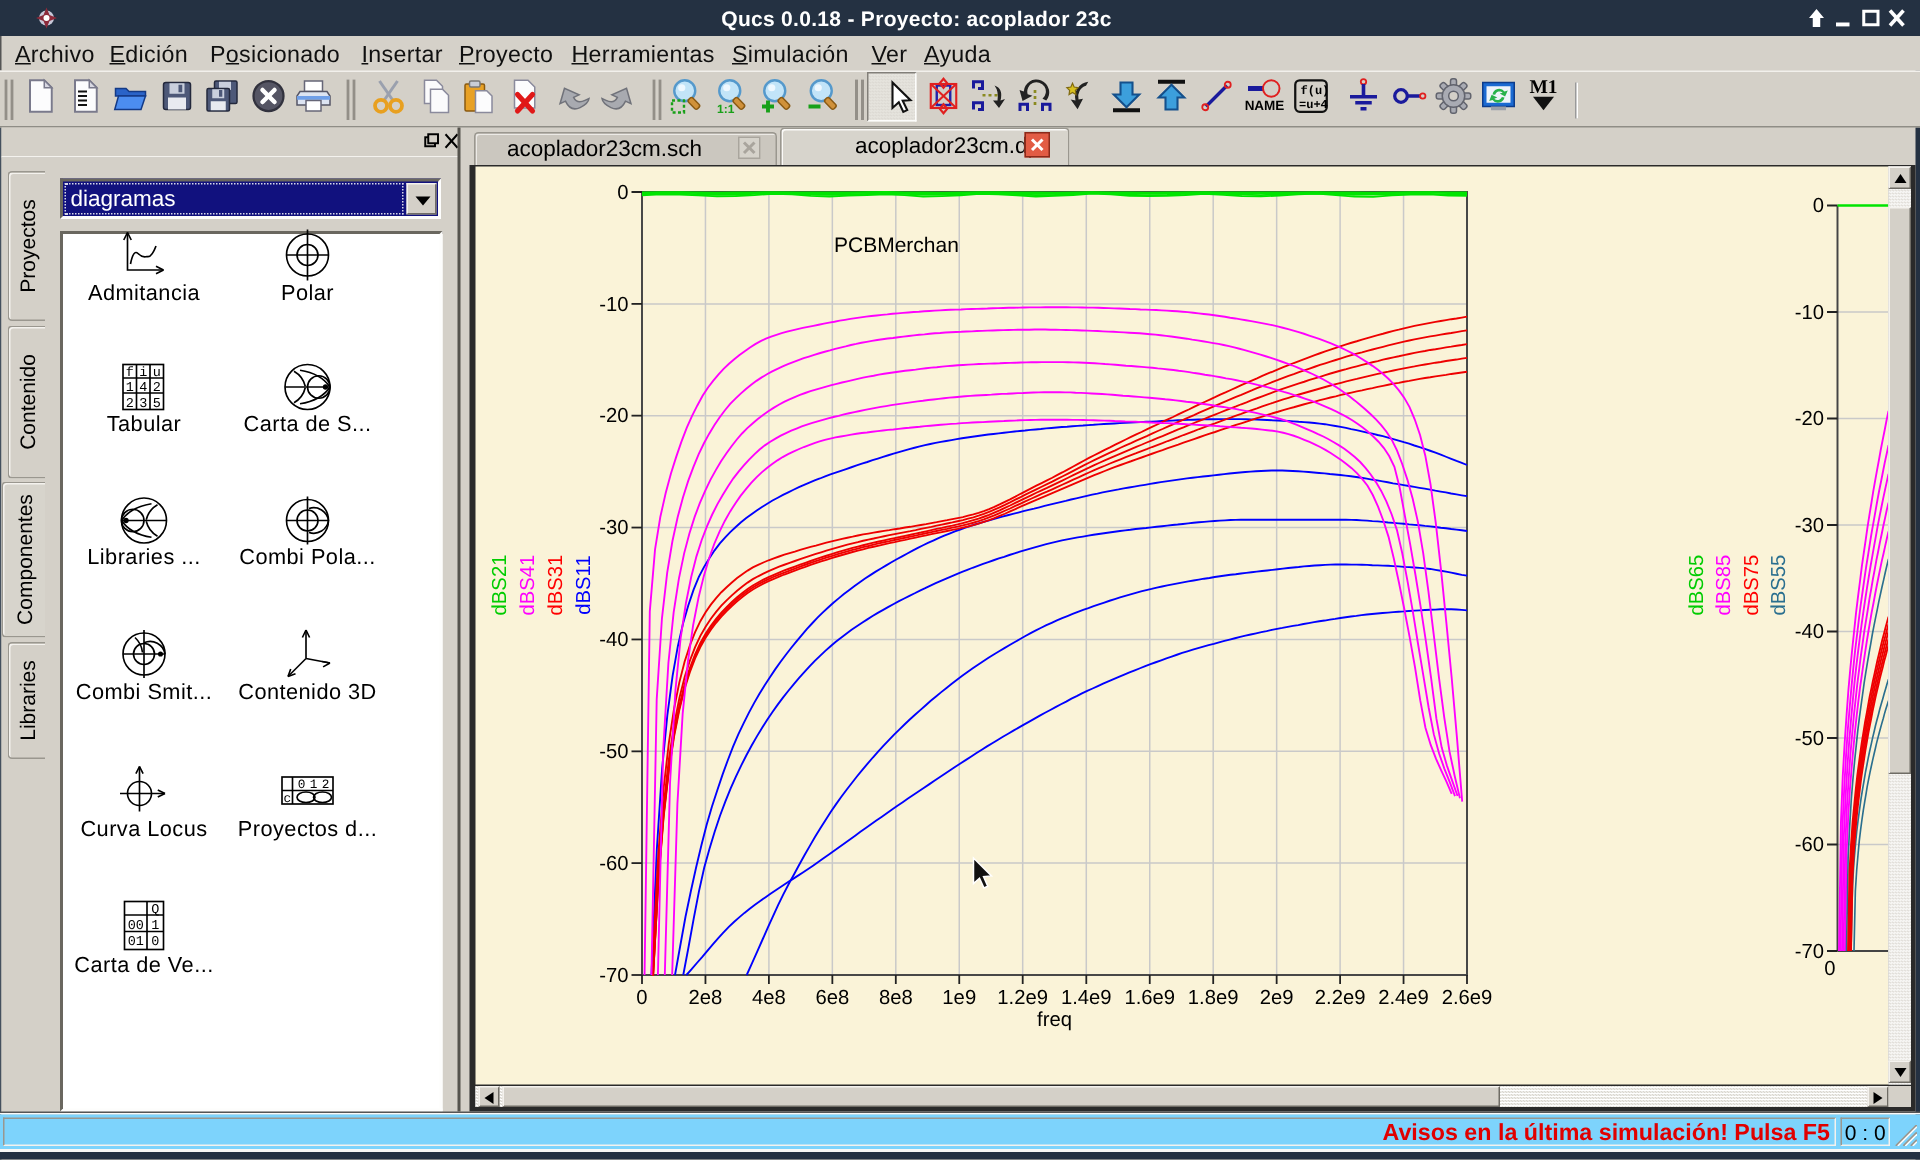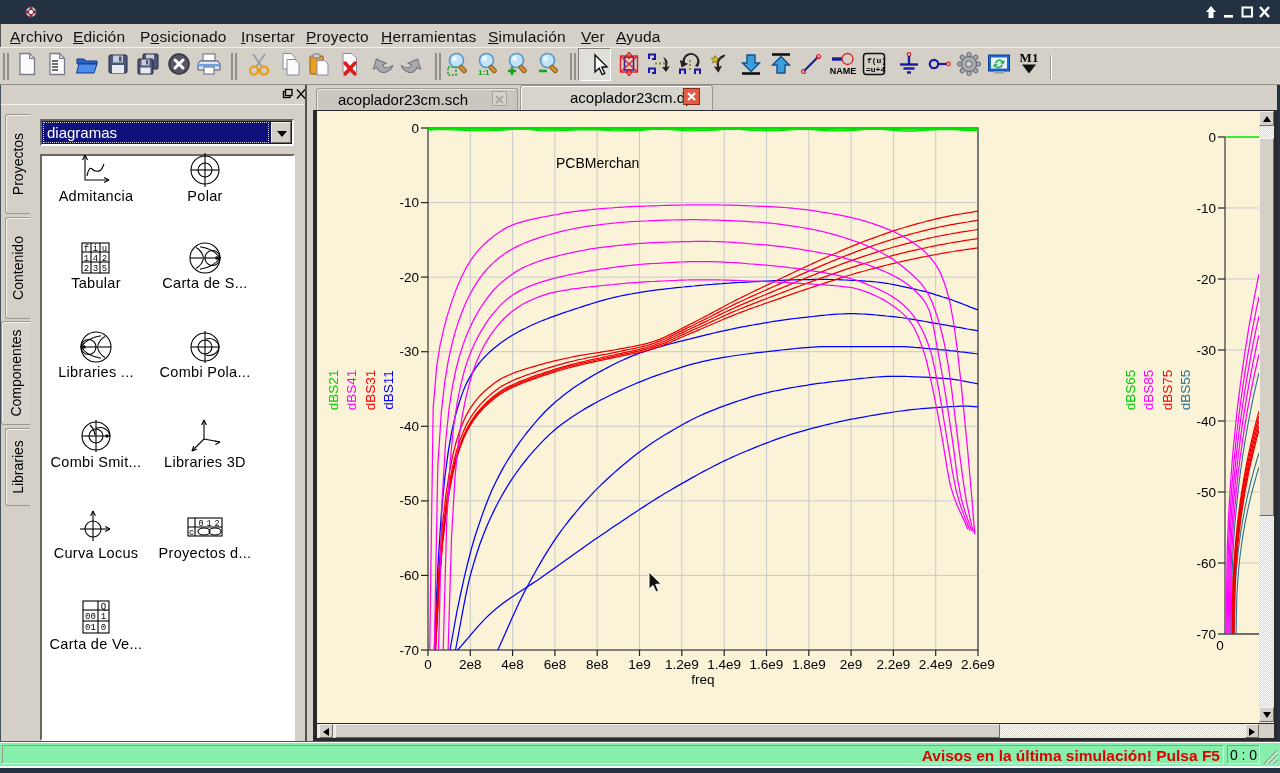--- a/index.html
+++ b/index.html
@@ -26,36 +26,37 @@
 #listbox{position:absolute;left:40px;top:154px;width:255px;height:587px;background:#fff;border:2px solid;border-color:#6a675f #fdfdfc #fdfdfc #6a675f}
 .li{position:absolute}
 .ll{position:absolute;width:122px;text-align:center;font-size:14.5px;letter-spacing:0.3px;color:#000;white-space:nowrap}
 .dtab{position:absolute;font-size:15px;color:#000}
 #docframe{position:absolute;left:313px;top:110px;width:964px;height:631px;background:#2a2a2a}
 #canvas{position:absolute;left:317px;top:111px;width:942px;height:612px;background:#faf3d8}
 .sb{background:#d4d0c8;border:1px solid;border-color:#f4f2ee #6f6c65 #6f6c65 #f4f2ee;position:absolute}
 .groove{position:absolute;background:#fff conic-gradient(#d9d6cf 25%,#fff 0 50%,#d9d6cf 0 75%,#fff 0);background-size:2px 2px}
 .arr{position:absolute;width:0;height:0}
 
-#statusbar{position:absolute;left:0;top:743px;width:1280px;height:23px;background:#86efac}
+#statusbar{position:absolute;left:0;top:743px;width:1280px;height:23px;background:#7dd3fc}
 #stpanel1{position:absolute;left:2px;top:2px;width:1222px;height:19px;border:1px solid;border-color:#9a978f #f4f2ee #f4f2ee #9a978f}
 #stpanel2{position:absolute;left:1227px;top:2px;width:33px;height:19px;border:1px solid;border-color:#9a978f #f4f2ee #f4f2ee #9a978f;text-align:center;font-size:14px;line-height:18px}
 #sttext{position:absolute;right:3px;top:1px;color:#e00000;font-weight:bold;font-size:15.5px}
 </style></head><body>
 
 <div class="abs" style="left:0;top:24px;width:1px;height:749px;background:#44505e"></div>
 <div class="abs" style="left:1277px;top:24px;width:3px;height:749px;background:#243142"></div>
 <div class="abs" style="left:0;top:766px;width:1280px;height:2px;background:#f8f8f6"></div>
 <div class="abs" style="left:0;top:768px;width:1280px;height:5px;background:#243142"></div>
 <div id="titlebar">
  <svg class="abs" style="left:22px;top:3px" width="18" height="18" viewBox="0 0 18 18">
       <circle cx="9" cy="9" r="5" fill="#c8c8d8"></circle>
       <path d="M9 2 L11 7 L16 9 L11 11 L9 16 L7 11 L2 9 L7 7 Z" fill="#8c2a3a"></path>
       <circle cx="9" cy="9" r="2" fill="#fff"></circle>
     </svg>
+ <div id="title">Qucs 0.0.18 - Proyecto: acoplador 23c</div>
  <svg class="abs" style="left:1204px;top:5px" width="70" height="14" viewBox="0 0 70 14">
   <g fill="#fff" stroke="#fff">
         <path d="M7 1 L12 7 H9.5 V13 H4.5 V7 H2 Z" stroke="none"></path>
         <rect x="20" y="10" width="9" height="2.6" stroke="none"></rect>
         <rect x="38.5" y="2.5" width="9.5" height="9" fill="none" stroke-width="2"></rect>
         <g stroke-width="2.4">
           <line x1="56" y1="2" x2="65" y2="12"></line>
           <line x1="65" y1="2" x2="56" y2="12"></line>
         </g>
       </g>
@@ -456,21 +457,21 @@
       <text x="25.5" y="31">0</text>
     </g>
   </svg>
 <div class="ll" style="left:35px;top:188px">Admitancia</div>
 <div class="ll" style="left:144px;top:188px">Polar</div>
 <div class="ll" style="left:35px;top:275px">Tabular</div>
 <div class="ll" style="left:144px;top:275px">Carta de S...</div>
 <div class="ll" style="left:35px;top:364px">Libraries ...</div>
 <div class="ll" style="left:144px;top:364px">Combi Pola...</div>
 <div class="ll" style="left:35px;top:454px">Combi Smit...</div>
-<div class="ll" style="left:144px;top:454px">Libraries 3D</div>
+<div class="ll" style="left:144px;top:454px">Contenido 3D</div>
 <div class="ll" style="left:35px;top:545px">Curva Locus</div>
 <div class="ll" style="left:144px;top:545px">Proyectos d...</div>
 <div class="ll" style="left:35px;top:636px">Carta de Ve...</div>
 
 <div class="abs" style="left:305px;top:85px;width:2px;height:656px;background:#55534d"></div>
 
 <div class="dtab" style="left:316px;top:88px;width:202px;height:22px;background:#cbc7bf;border:1px solid #9a978f;border-bottom:none;border-top-left-radius:3px;border-top-right-radius:3px;box-shadow:inset 1px 1px 0 #eceae6"></div>
 <div class="dtab" style="left:338px;top:91px">acoplador23cm.sch</div>
 <div class="dtab" style="left:492px;top:91px;width:15px;height:15px;background:#d6d3cb;border:1px solid #a9a59d"><svg width="13" height="13" viewBox="0 0 13 13">
       <g stroke="#a9a59d" stroke-width="2">

